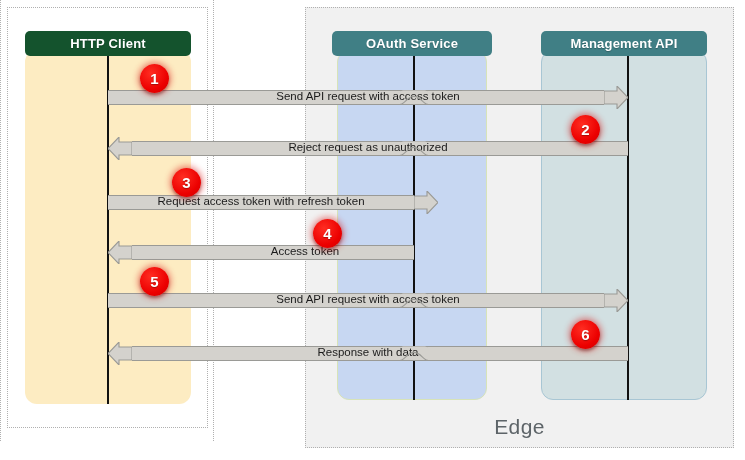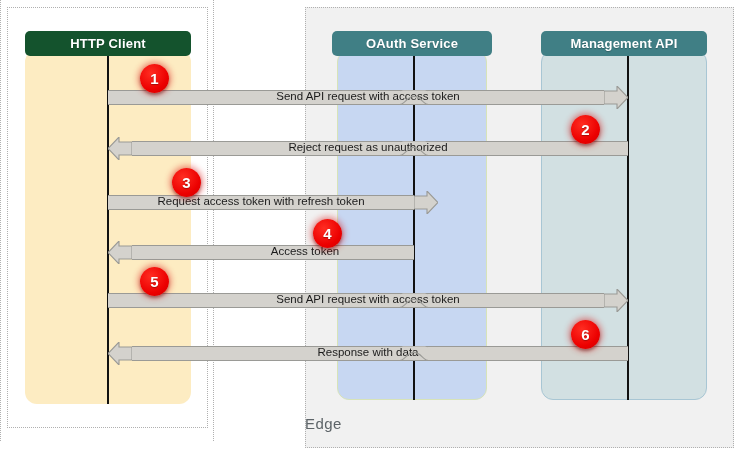--- a/index.html
+++ b/index.html
@@ -4,22 +4,22 @@
 <style>
   html,body{margin:0;padding:0;background:#ffffff;}
   body{font-family:"Liberation Sans",sans-serif;}
   #canvas{position:relative;width:745px;height:460px;overflow:hidden;background:#ffffff;}
 
   
   .region{position:absolute;border:1px dotted #b0b0b0;box-sizing:border-box;}
   #region-client{left:7px;top:7px;width:201px;height:421px;background:#ffffff;}
   #region-edge{left:305px;top:7px;width:429px;height:441px;background:#f1f1f1;}
   #region-oauth{left:305px;top:7px;width:212px;height:441px;border:none;border-left:1px dotted #b0b0b0;border-right:1px dotted #b0b0b0;background:transparent;}
-  #edge-label{position:absolute;left:305px;top:415px;width:429px;text-align:left;
-     font-size:15px;color:#5d6468;letter-spacing:.4px;}
+  #edge-label{position:absolute;left:305px;top:415px;width:429px;text-align:center;
+     font-size:21px;color:#5d6468;letter-spacing:.4px;}
 
   
   .lifeline-body{position:absolute;border-radius:12px;box-sizing:border-box;}
   #body-client{left:25px;top:50px;width:166px;height:354px;background:#fdecc2;}
   #body-oauth{left:337px;top:50px;width:150px;height:350px;background:#c7d7f2;
      border:1px solid #d7e3b8;}
   #body-mgmt{left:541px;top:50px;width:166px;height:350px;background:#d2e0e2;
      border:1px solid #a8c6d4;}
 
   

